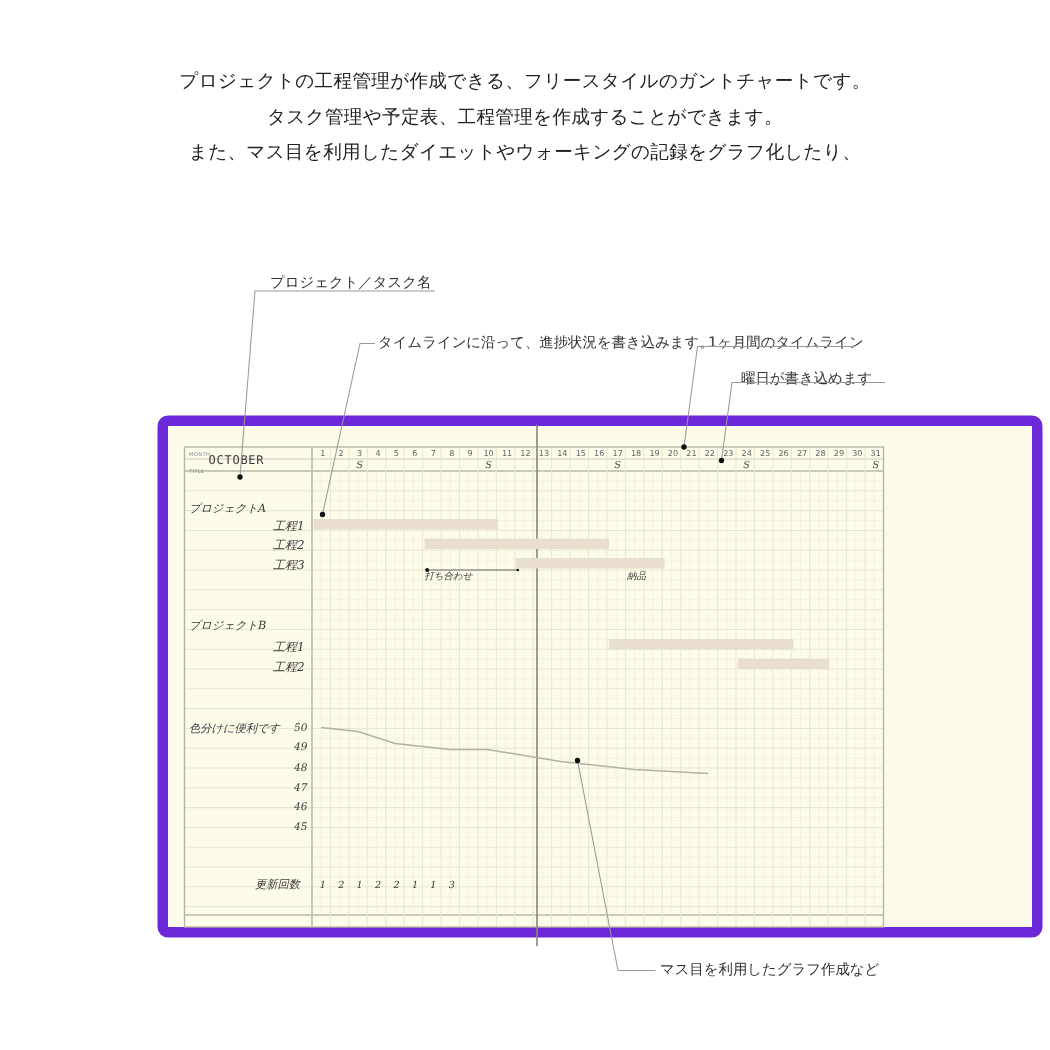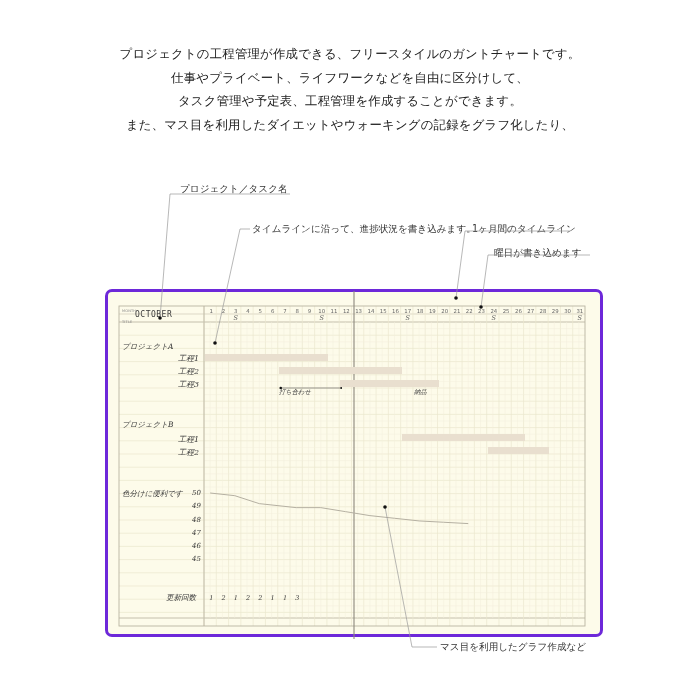--- a/index.html
+++ b/index.html
@@ -3,34 +3,33 @@
 <meta charset="utf-8">
 <style>
   html, body { margin: 0; padding: 0; background: #ffffff; }
   body { width: 700px; height: 700px; position: relative; overflow: hidden;
          font-family: "DejaVu Sans", sans-serif; color: #2b2b2b; }
   .intro { position: absolute; left: 0; top: 42px; width: 700px; text-align: center;
            font-size: 12.4px; line-height: 23.5px; letter-spacing: 0.2px; color: #222; }
   .intro div { white-space: nowrap; }
   .callout { position: absolute; font-size: 9.6px; line-height: 14px; color: #333; white-space: nowrap; }
   svg.leader { position: absolute; left: 0; top: 0; width: 700px; height: 700px; pointer-events: none; }
-  .page { position: absolute; left: 105px; top: 277px; width: 498px; height: 348px;
-          background: #fdfbea; border: 3px solid #6d28d9; border-radius: 7px; box-sizing: border-box; margin-top: 12px; }
+  .page { position: absolute; left: 105px; top: 277px; width: 590px; height: 348px;
+          background: #fdfbea; border: 7px solid #6d28d9; border-radius: 7px; box-sizing: border-box; }
   .hw { position: absolute; font-family: "DejaVu Serif", serif; font-style: italic; color: #3a3a3a; white-space: nowrap; }
   .tiny { position: absolute; font-size: 3.5px; color: #888; letter-spacing: 0.2px; }
   .daynum { position: absolute; font-size: 5.4px; color: #666; text-align: center; width: 12px; }
   .wk { position: absolute; font-size: 6.5px; color: #555; font-family: "DejaVu Serif", serif; font-style: italic; text-align: center; width: 12px; }
   .bar { position: absolute; height: 7px; background: #e9dfcf; }
 </style>
 </head>
 <body>
 
 <div class="intro">
   <div>プロジェクトの工程管理が作成できる、フリースタイルのガントチャートです。</div>
-  <div>仕事やプライベート、ライフワークなどを自由に区分けして、</div>
   <div>タスク管理や予定表、工程管理を作成することができます。</div>
   <div>また、マス目を利用したダイエットやウォーキングの記録をグラフ化したり、</div>
 </div>
 
 <div class="callout" style="left:180px; top:182px;">プロジェクト／タスク名</div>
 <div class="callout" style="left:252px; top:222px;">
   <div>タイムラインに沿って、進捗状況を書き込みます。</div>
 </div>
 <div class="callout" style="left:472px; top:222px;">1ヶ月間のタイムライン</div>
 <div class="callout" style="left:494px; top:246px;">曜日が書き込めます</div>

